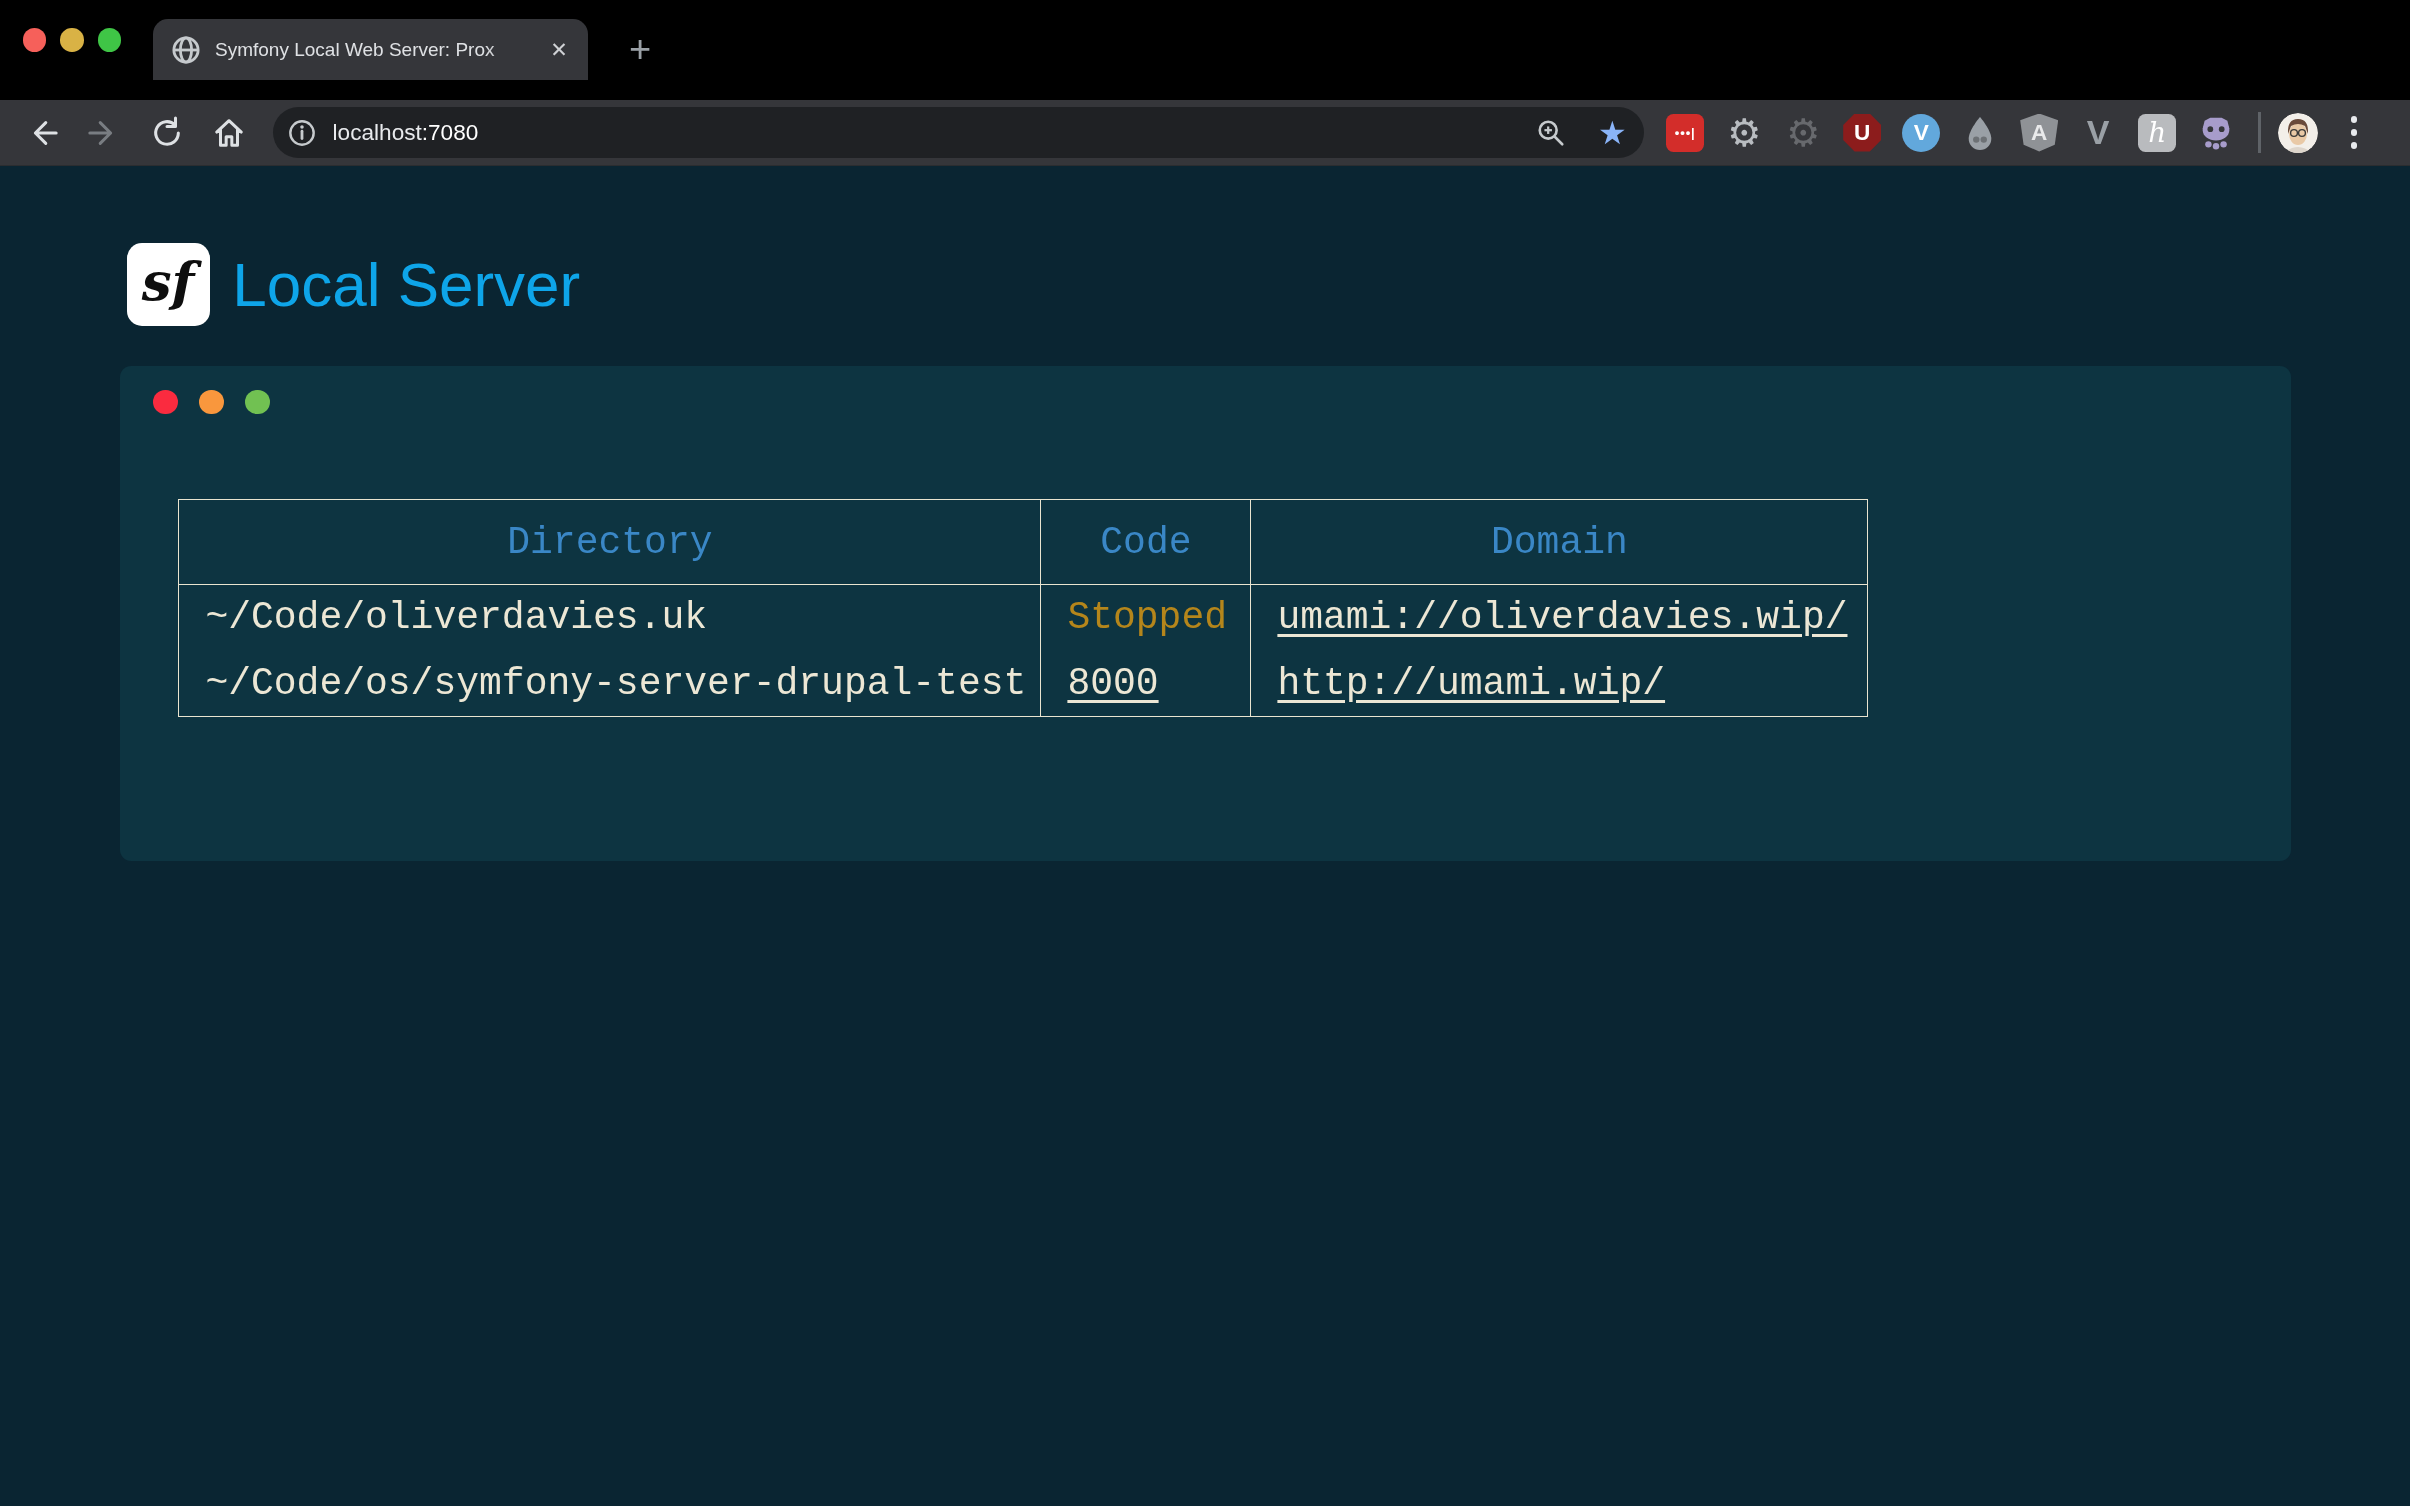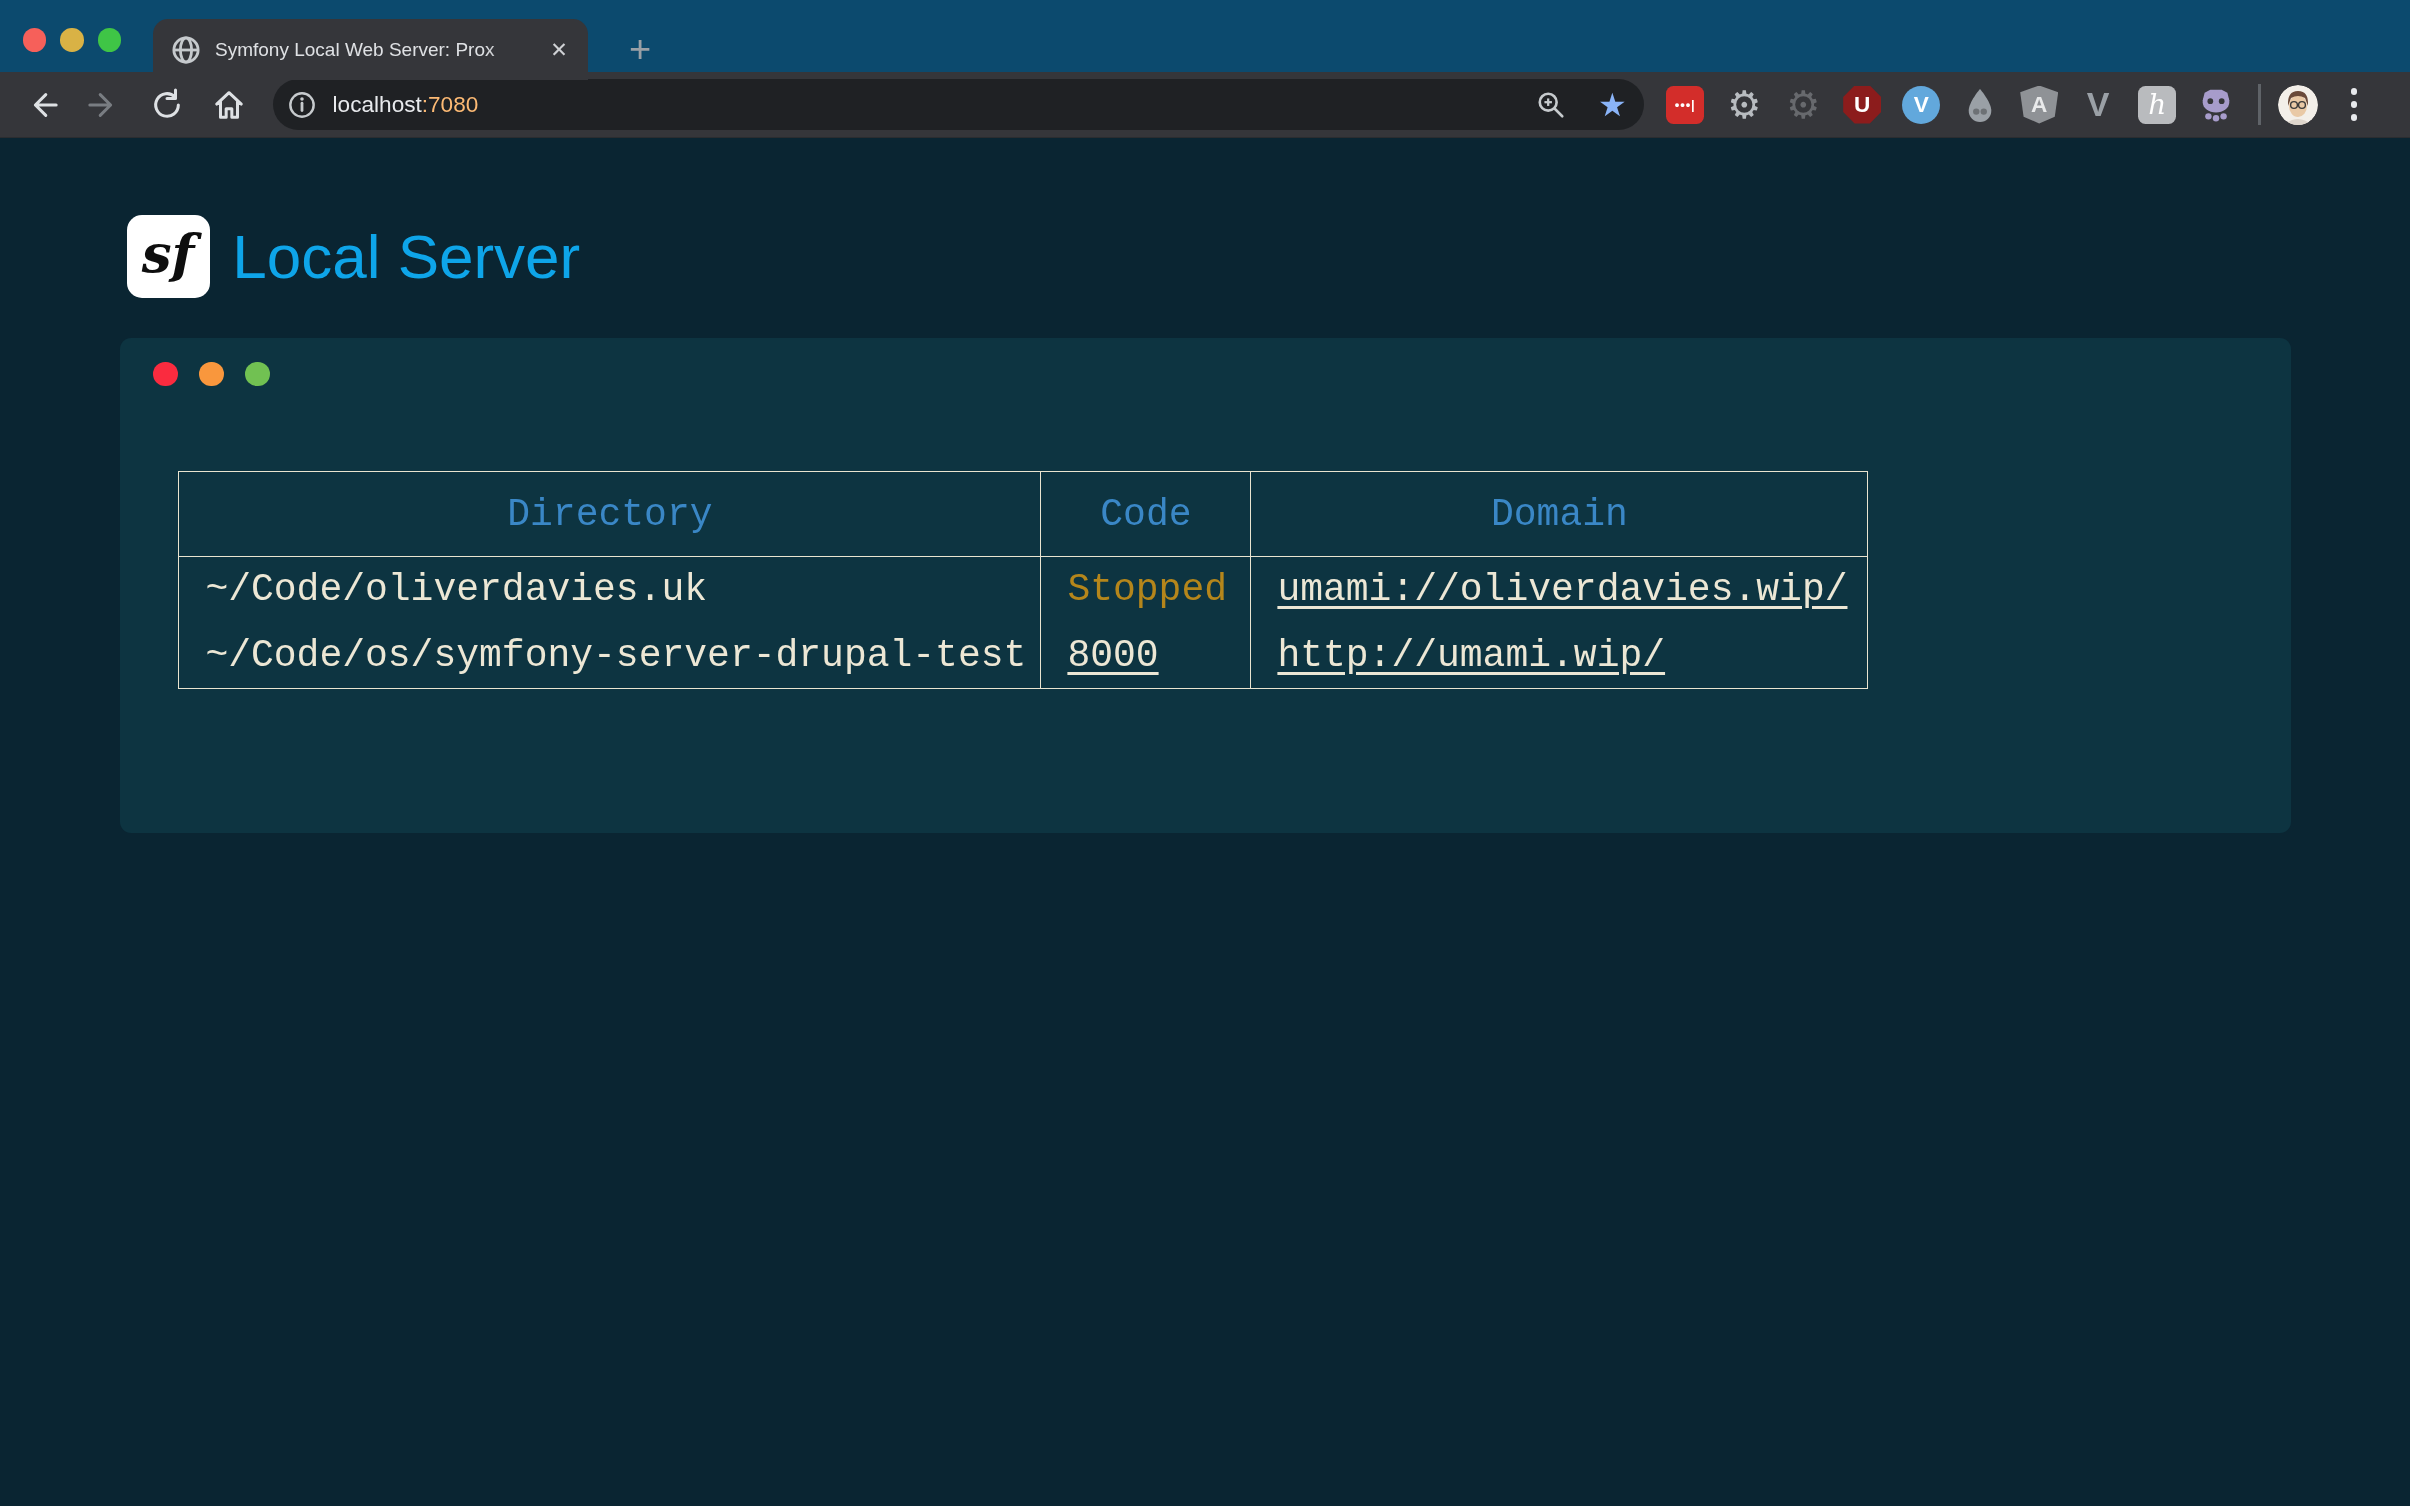--- a/index.html
+++ b/index.html
@@ -1,20 +1,20 @@
 <!DOCTYPE html>
 <html style="font-size:15px"><head>
 <meta charset="utf-8">
 <style>
   * { margin:0; padding:0; box-sizing:border-box; }
   html,body { width:2411px; height:1507px; overflow:hidden; }
   body { background:#0a2532; font-family:"Liberation Sans", sans-serif; }
 
   
-  .titlebar { position:relative; height:72px; background:#0c4a6e; }
+  .titlebar { position:relative; height:100px; background:#000000; }
   .traffic { position:absolute; left:22.6px; top:28px; display:flex; gap:14px; }
   .traffic span { width:23.5px; height:23.5px; border-radius:50%; display:block; }
   .tl-red    { background:#f6605a; }
   .tl-yellow { background:#d9b245; }
   .tl-green  { background:#3fc546; }
 
   .tab { position:absolute; left:153px; top:19px; width:435px; height:61px;
          background:#35363a; border-radius:15px 15px 0 0;
          display:flex; align-items:center; padding:0 15px 0 19px; }
   .tab-favicon { width:28px; height:28px; flex:none; }
@@ -31,21 +31,21 @@
   .toolbar { height:66px; background:#35363a; display:flex; align-items:center;
              padding:0 19px 0 22.6px; border-bottom:1.9px solid #2b2d30; }
   .navbtn { width:38px; height:38px; margin-right:24.5px; flex:none;
             display:flex; align-items:center; justify-content:center; }
   .navbtn svg { display:block; }
 
   .omnibox { flex:none; width:1371px; height:51px; background:#1f2124;
              border-radius:25.4px; display:flex; align-items:center; padding:0 17px 0 15px; }
   .info-icon { width:28px; height:28px; flex:none; }
   .url { margin-left:17px; font-size:22.6px; color:#e8eaed; white-space:nowrap; }
-  .url .port { color:#fdba74; }
+  .url .port { color:#ffffff; }
   .omni-spacer { flex:1; }
   .zoom-icon { width:30px; height:30px; flex:none; margin-right:32px; }
   .star { flex:none; font-size:32px; color:#8ab4f8; line-height:1; }
 
   .ext-row { display:flex; align-items:center; gap:21px; margin-left:22.6px; }
   .ext { width:38px; height:38px; display:flex; align-items:center; justify-content:center; }
   .ext-lastpass { background:#d32d2a; border-radius:7.5px; color:#fff; font-size:13px;
                   letter-spacing:0.9px; font-weight:bold; }
   .ext-gear { color:#b8bcc0; font-size:38px; line-height:1; font-family:"DejaVu Sans",sans-serif; }
   .ext-gear-dark { color:#67696d; font-size:38px; line-height:1; font-family:"DejaVu Sans",sans-serif; }

